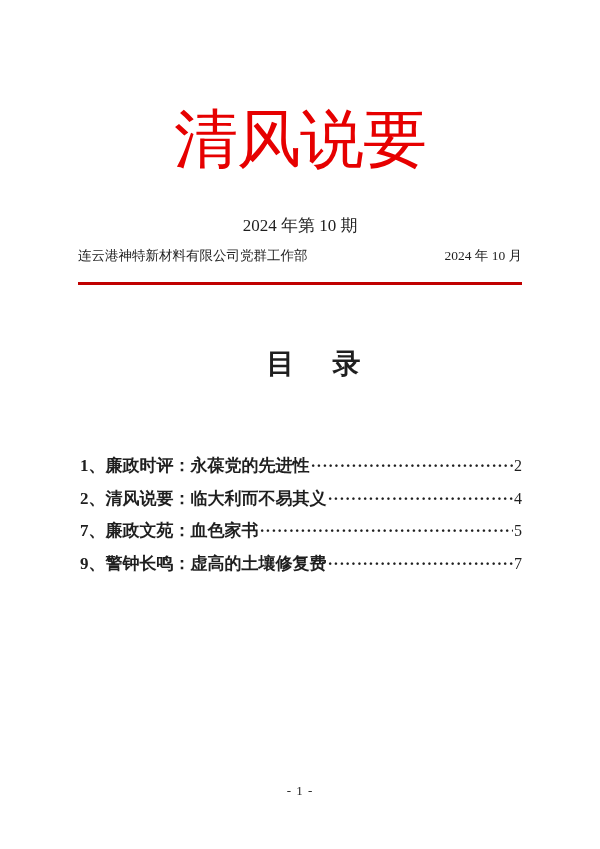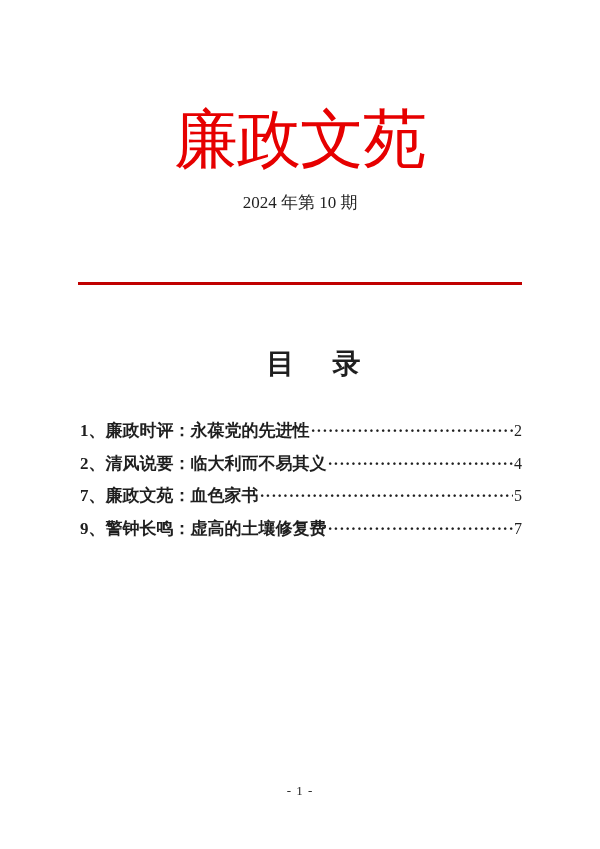--- a/index.html
+++ b/index.html
@@ -24,21 +24,21 @@
     text-align: center;
     font-size: 64px;
     line-height: 1.15;
     font-weight: 400;
     letter-spacing: -1px;
     color: var(--title-red, #e60000);
     white-space: nowrap;
   }
   .issue-number {
     position: absolute;
-    top: 192px;
+    top: 215px;
     left: 0;
     width: 100%;
     text-align: center;
     font-size: 17px;
     line-height: 1.3;
   }
   .meta-row {
     position: absolute;
     top: 247px;
     left: 78px;
@@ -78,20 +78,21 @@
   .toc-item {
     display: flex;
     align-items: baseline;
     height: 32.5px;
     font-size: 17px;
     font-weight: 700;
     white-space: nowrap;
   }
   .toc-item-label {
     flex: 0 0 auto;
+    margin-top: 35px;
   }
   .toc-leader {
     flex: 1 1 auto;
     overflow: hidden;
     white-space: nowrap;
     font-size: 16px;
     font-weight: 700;
     letter-spacing: 0.5px;
     margin: 0 1px;
   }
@@ -108,24 +109,28 @@
     text-align: center;
     font-size: 13px;
     letter-spacing: 1px;
   }
 </style>
 </head>
 <body>
 
 <div class="page" style="--title-red: #e60000; --rule-red: #c00000; --text-color: #1f1f1f;">
 
-  <div class="newsletter-title">廉政文苑</div>
+  <div class="newsletter-title">清风说要</div>
 
   <div class="issue-number">2024 年第 10 期</div>
 
+  <div class="meta-row">
+    <span>连云港神特新材料有限公司党群工作部</span>
+    <span>2024 年 10 月</span>
+  </div>
 
   <div class="header-rule"></div>
 
   <div class="toc-heading">目　录</div>
 
   <div class="toc-list">
     <div class="toc-item">
       <span class="toc-item-label">1、廉政时评：永葆党的先进性</span>
       <span class="toc-leader">················································································</span>
       <span class="toc-page-number">2</span>

